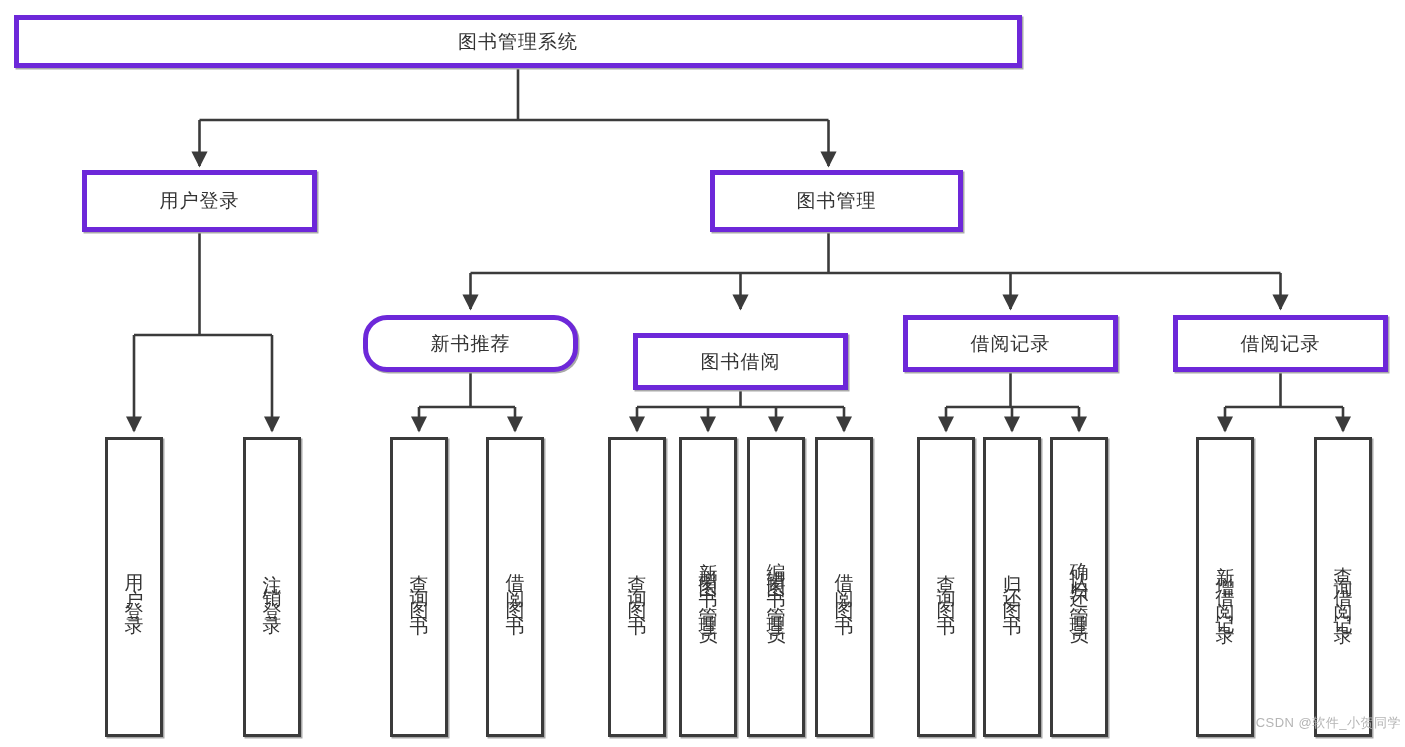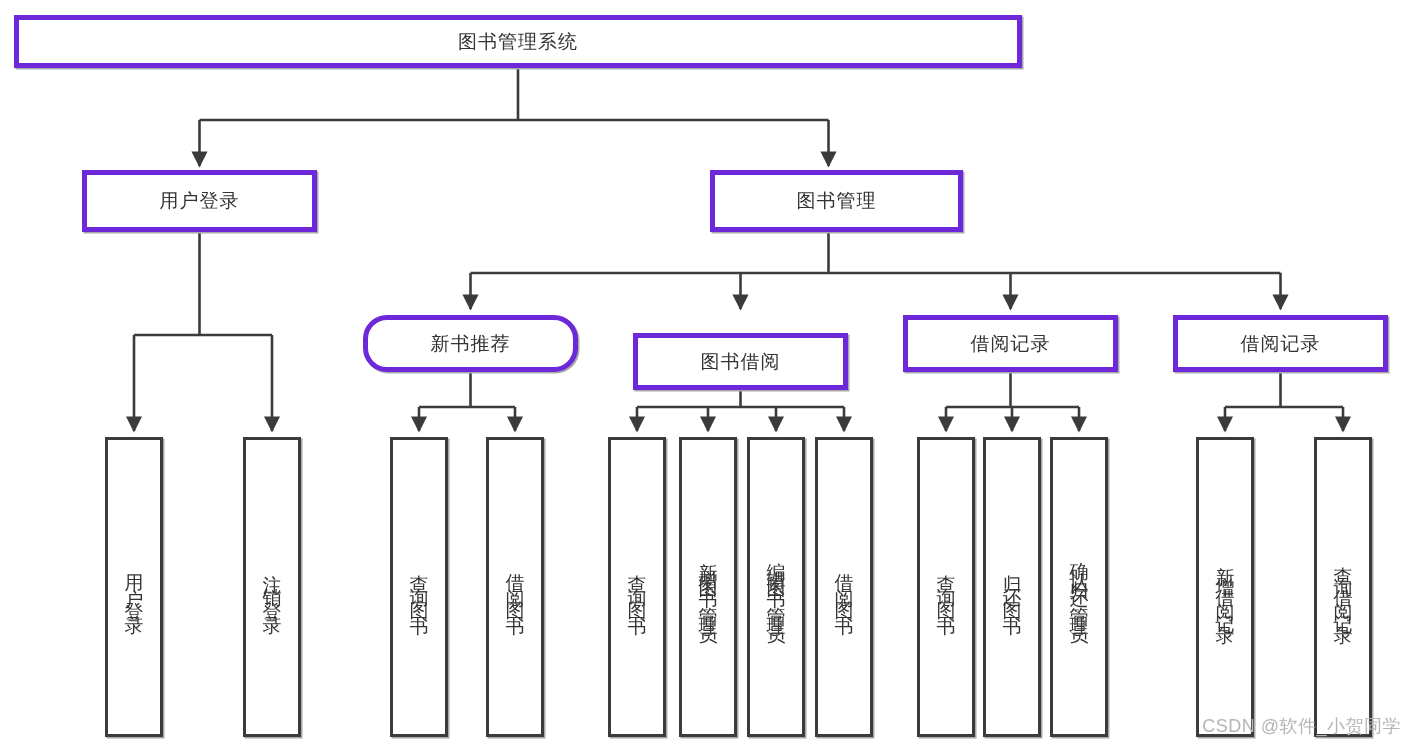--- a/index.html
+++ b/index.html
@@ -68,21 +68,21 @@
   .vx8  { left: 815px; }
   .vx9  { left: 917px; }
   .vx10 { left: 983px; }
   .vx11 { left: 1050px; }
   .vx12 { left: 1196px; }
   .vx13 { left: 1314px; }
   .watermark {
     position: absolute;
     right: 4px;
     top: 714px;
-    font-size: 18px;
+    font-size: 13px;
     color: #b5b5b5;
     letter-spacing: 0.5px;
     white-space: nowrap;
   }
 </style>
 </head>
 <body>
 
 <div class="stage">
 

